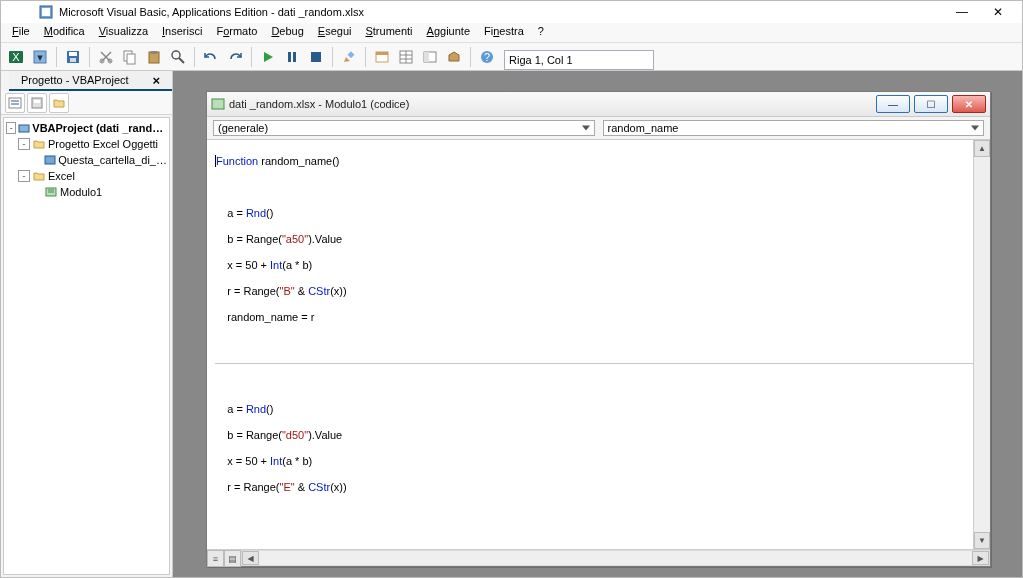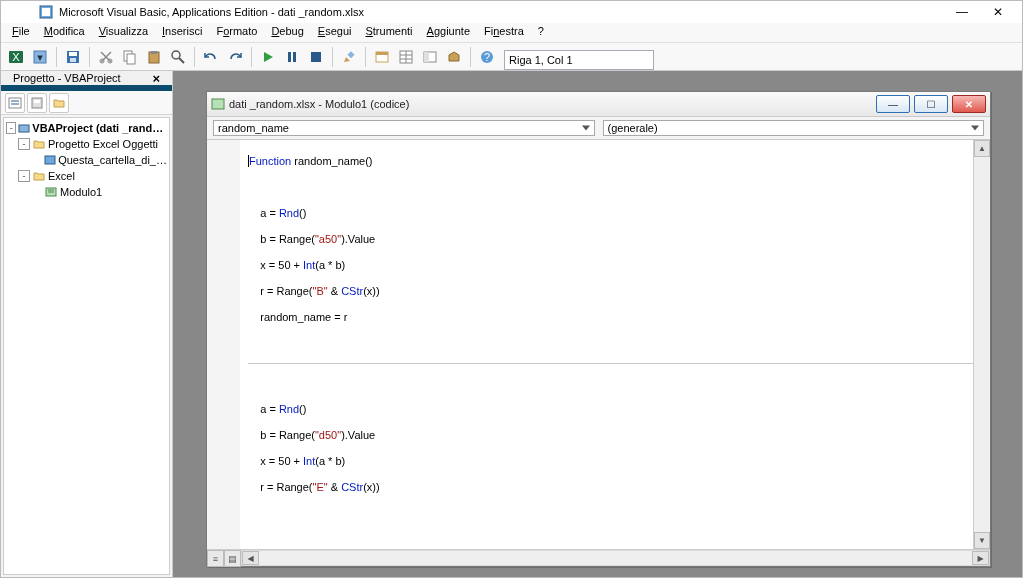--- a/index.html
+++ b/index.html
@@ -11,42 +11,42 @@
 .menubar { height: 20px; display: flex; align-items: flex-start; padding: 0 4px; background: #f8f8f8; border-bottom: 1px solid #e0e0e0; }
 .menubar span { padding: 2px 7px; cursor: default; }
 .menubar span u { text-decoration: underline; }
 .toolbar { height: 28px; display: flex; align-items: center; padding: 2px 4px; background: #f8f8f8; border-bottom: 1px solid #c9c9c9; gap: 2px; }
 .tbtn { width: 22px; height: 22px; display: inline-flex; align-items: center; justify-content: center; border: 1px solid transparent; border-radius: 2px; }
 .tsep { width: 1px; height: 20px; background: #ccc; margin: 0 3px; }
 .locbox { min-width: 150px; height: 20px; border: 1px solid #aab; background: #fff; display: inline-flex; align-items: center; padding: 0 4px; margin-left: 4px; margin-top: 7px; }
 
 .main { flex: 1; display: flex; min-height: 0; }
 .proj-panel { width: 172px; border-right: 1px solid #c9c9c9; display: flex; flex-direction: column; background: #f4f4f4; }
-.proj-title { height: 20px; display: flex; align-items: center; padding: 0 12px; background: #f0f0f0; border-bottom: 6px solid #0c4a6e; font-size: 11px; }
+.proj-title { height: 20px; display: flex; align-items: center; padding: 0 12px; background: #f0f0f0; border-bottom: 2px solid #0c4a6e; font-size: 11px; margin-left: 8px; }
 .proj-title .x { margin-left: auto; font-weight: bold; font-size: 13px; cursor: default; }
 .proj-tools { height: 24px; display: flex; align-items: center; gap: 2px; padding: 2px 4px; border-bottom: 1px solid #d5d5d5; background: #f8f8f8; }
 .ptbtn { width: 20px; height: 20px; border: 1px solid #c9c9c9; border-radius: 2px; display: inline-flex; align-items: center; justify-content: center; background: #fff; }
 .tree { flex: 1; background: #fff; border: 1px solid #ccc; margin: 2px; overflow: hidden; font-size: 11px; padding-top: 2px; }
 .tree-row { display: flex; align-items: center; height: 16px; white-space: nowrap; padding-left: 2px; }
 .tw { width: 12px; height: 12px; display: inline-flex; align-items: center; justify-content: center; font-family: monospace; font-size: 9px; color: #555; border: 1px solid #999; margin-right: 2px; line-height: 1; }
 .tree .lbl { margin-left: 2px; overflow: hidden; text-overflow: ellipsis; }
 .ticon { width: 14px; height: 14px; display: inline-flex; align-items: center; justify-content: center; }
 
 .mdi { flex: 1; background: #888; position: relative; overflow: hidden; }
 .codewin { position: absolute; left: 33px; top: 20px; right: 31px; bottom: 10px; background: #f4f4f4; border: 1px solid #7a7a7a; display: flex; flex-direction: column; box-shadow: 1px 1px 0 rgba(0,0,0,.2); }
 .codewin-title { height: 24px; background: linear-gradient(#fafafa,#e8e8e8); display: flex; align-items: center; padding: 12px 4px; border-bottom: 1px solid #c9c9c9; }
 .codewin-title .t { margin-left: 4px; color: #222; }
 .winctrlgrp { margin-left: auto; display: flex; gap: 4px; align-items: center; }
 .wcc { width: 34px; height: 18px; border: 1px solid #2e6fb4; border-radius: 2px; background: linear-gradient(#fdfefe,#d9e7f5); display: inline-flex; align-items: center; justify-content: center; font-size: 10px; color: #234; }
 .wcc.close { background: linear-gradient(#f7b9b5,#e05a4e); border-color: #9d2a20; color: #fff; font-weight: bold; }
 .dd-row { height: 22px; display: flex; gap: 8px; padding: 3px 6px; background: #f4f4f4; }
 .dd { flex: 1; border: 1px solid #a9a9a9; background: #fff; display: flex; align-items: center; padding: 0 4px; position: relative; }
 .dd::after { content: ""; position: absolute; right: 4px; top: 50%; transform: translateY(-50%); border-left: 4px solid transparent; border-right: 4px solid transparent; border-top: 5px solid #555; }
 .code-area { flex: 1; display: flex; min-height: 0; border-top: 1px solid #c9c9c9; }
-.code-body { flex: 1; background: #fff; font-family: Consolas, "Courier New", monospace; font-size: 12px; line-height: 13px; padding: 2px 0 2px 8px; white-space: pre; overflow: hidden; color: #000; position: relative; margin-left: 33px; }
+.code-body { flex: 1; background: #fff; font-family: Consolas, "Courier New", monospace; font-size: 12px; line-height: 13px; padding: 2px 0 2px 8px; white-space: pre; overflow: hidden; color: #000; position: relative; }
 .code-body .kw { color: #0018c4; }
 .code-body .str { color: #a31515; }
 .procsep { border: none; border-top: 1px solid #c9c9c9; margin: 0; }
 .vscroll { width: 17px; background: #efefef; border-left: 1px solid #ccc; position: relative; }
 .vscroll .up, .vscroll .down { position: absolute; left: 0; right: 0; height: 17px; background: #e4e4e4; border: 1px solid #bcbcbc; display: flex; align-items: center; justify-content: center; font-size: 8px; color: #555; }
 .vscroll .up { top: 0; }
 .vscroll .down { bottom: 0; }
 .hscroll-row { height: 17px; display: flex; border-top: 1px solid #ccc; background: #efefef; }
 .viewbtn { width: 17px; height: 17px; border: 1px solid #bcbcbc; background: #e8e8e8; display: inline-flex; align-items: center; justify-content: center; font-size: 9px; color: #555; }
 .hscroll { flex: 1; position: relative; border: 1px solid #dcdcdc; }
@@ -292,24 +292,24 @@
           </span>
         <span class="t">dati _random.xlsx - Modulo1 (codice)</span>
         <div class="winctrlgrp">
           <span class="wcc">—</span>
           <span class="wcc">☐</span>
           <span class="wcc close">✕</span>
         </div>
       </div>
       <div class="dd-row">
         <div class="dd">
-            <span>random_name</span>
+            <span>(generale)</span>
           </div>
         <div class="dd">
-            <span>(generale)</span>
+            <span>random_name</span>
           </div>
       </div>
       <div class="code-area">
         <div class="code-body">
 <div class="caret-line"><span class="kw">Function</span> <span>random_name()</span></div>
 <div> </div>
 <div>    <span>a = </span><span class="kw">Rnd</span><span>()</span></div>
 <div>    <span>b = Range(</span><span class="str">"a50"</span><span>).Value</span></div>
 <div>    <span>x = 50 + </span><span class="kw">Int</span><span>(a * b)</span></div>
 <div>    <span>r = Range(</span><span class="str">"B"</span><span> &amp; </span><span class="kw">CStr</span><span>(x))</span></div>

